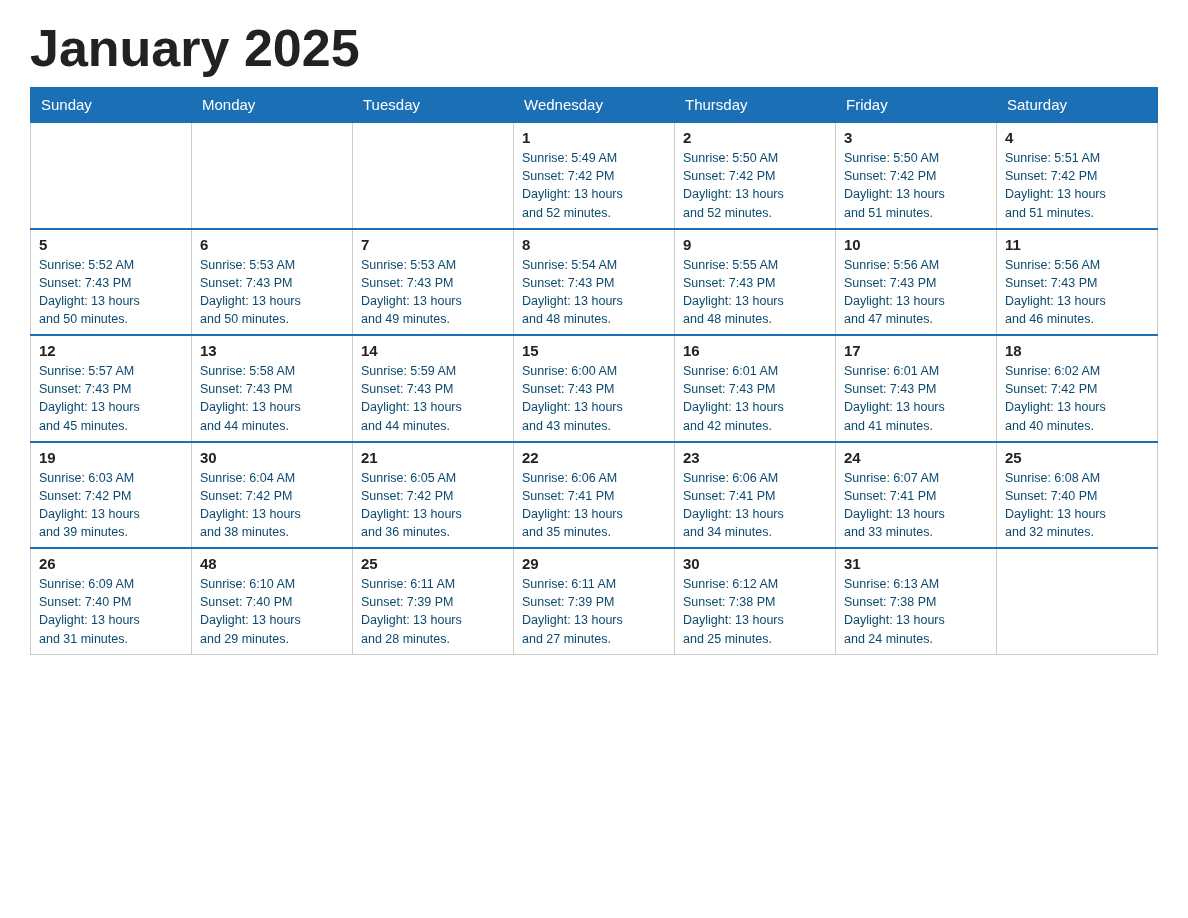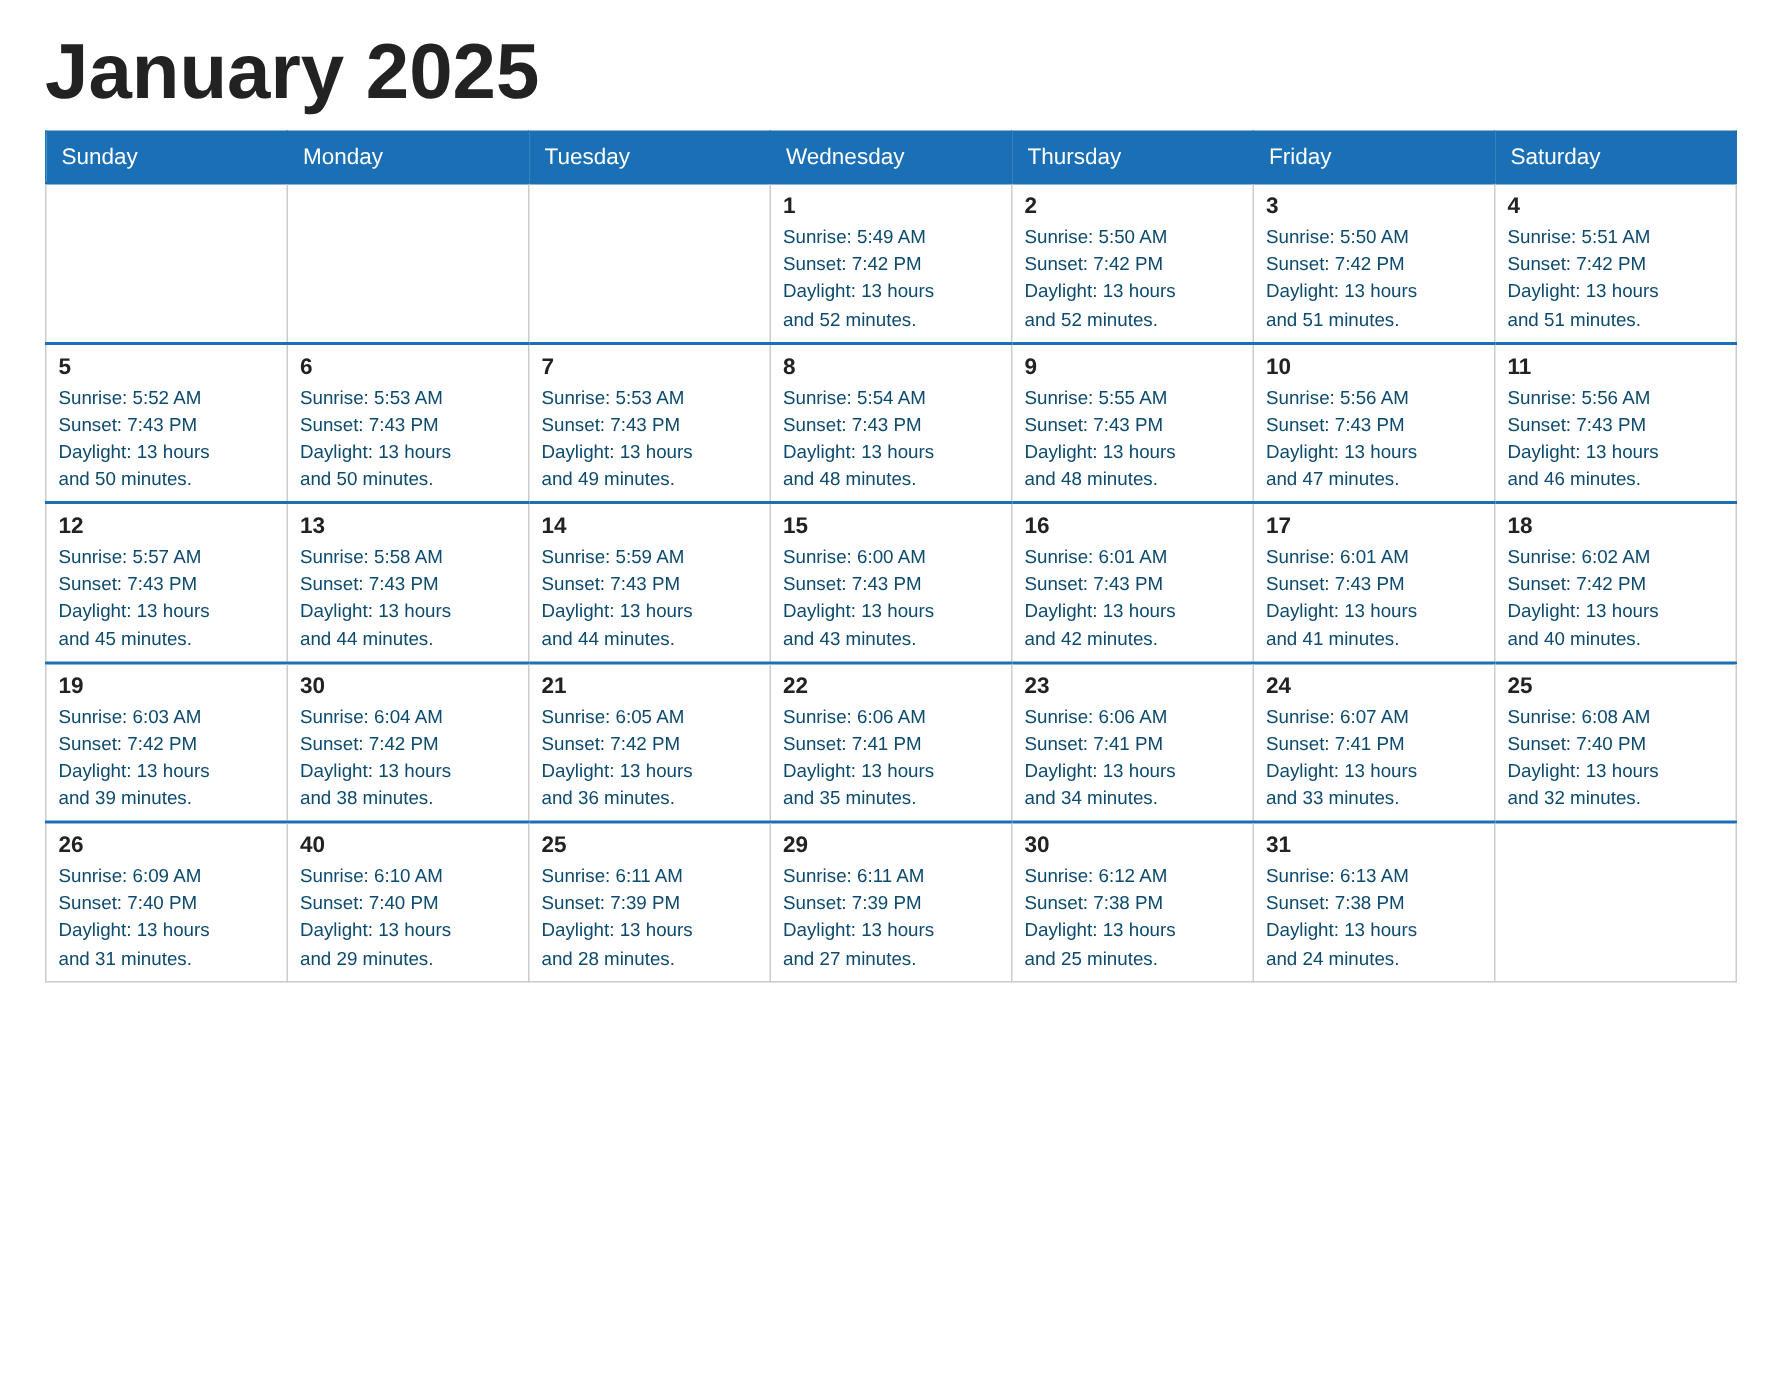--- a/index.html
+++ b/index.html
@@ -233,21 +233,21 @@
           <div class="day-number">25</div>
           <div class="day-info">Sunrise: 6:08 AM<br>Sunset: 7:40 PM<br>Daylight: 13 hours<br>and 32 minutes.</div>
         </td>
       </tr>
       <tr class="week-row">
         <td>
           <div class="day-number">26</div>
           <div class="day-info">Sunrise: 6:09 AM<br>Sunset: 7:40 PM<br>Daylight: 13 hours<br>and 31 minutes.</div>
         </td>
         <td>
-          <div class="day-number">40</div>
+          <div class="day-number">48</div>
           <div class="day-info">Sunrise: 6:10 AM<br>Sunset: 7:40 PM<br>Daylight: 13 hours<br>and 29 minutes.</div>
         </td>
         <td>
           <div class="day-number">25</div>
           <div class="day-info">Sunrise: 6:11 AM<br>Sunset: 7:39 PM<br>Daylight: 13 hours<br>and 28 minutes.</div>
         </td>
         <td>
           <div class="day-number">29</div>
           <div class="day-info">Sunrise: 6:11 AM<br>Sunset: 7:39 PM<br>Daylight: 13 hours<br>and 27 minutes.</div>
         </td>

